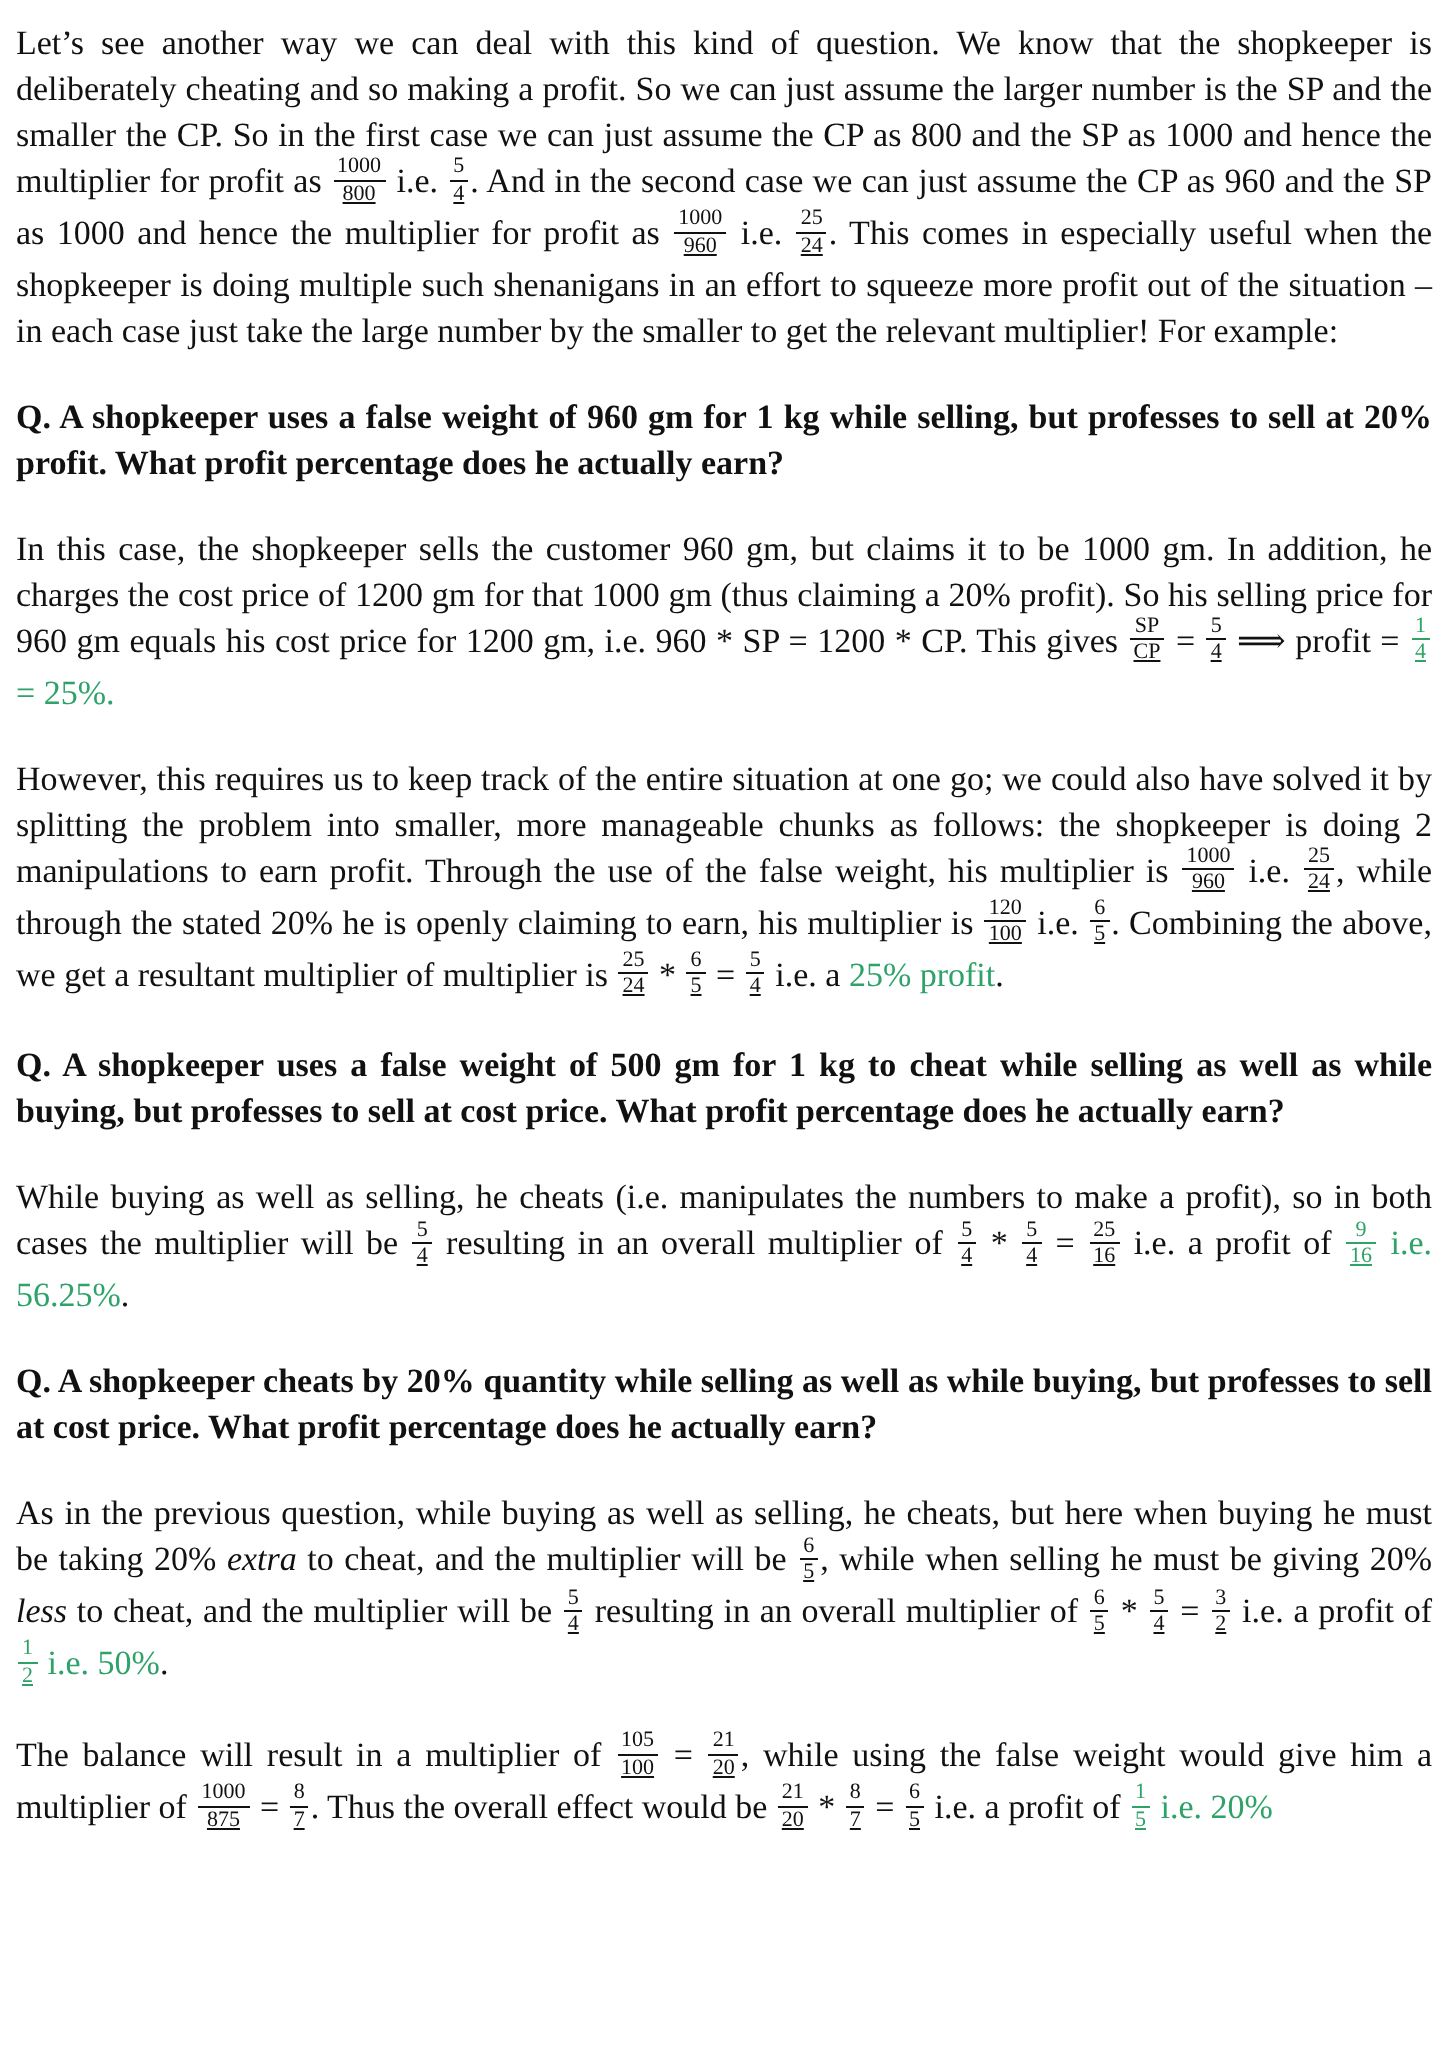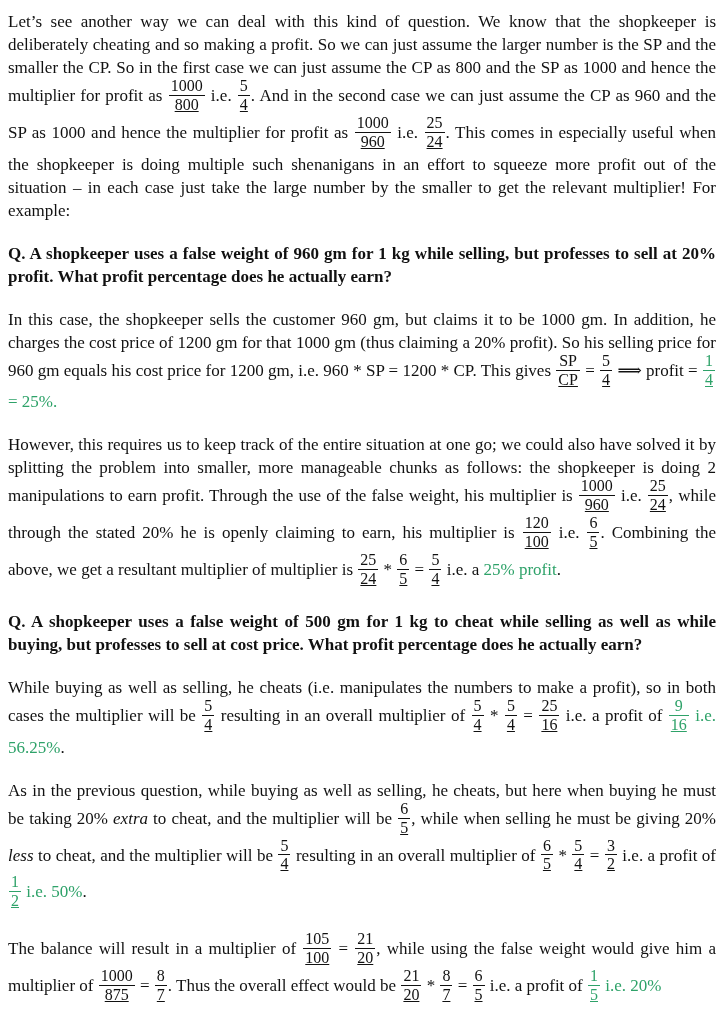--- a/index.html
+++ b/index.html
@@ -36,21 +36,21 @@
   .green {
     color: var(--accent-green, #2EA269);
   }
   .it {
     font-style: italic;
   }
   .frac {
     display: inline-block;
     vertical-align: middle;
     text-align: center;
-    font-size: 16px;
+    font-size: 11px;
     line-height: 1.12;
     margin: 0 1px;
     transform: translateY(-2px);
   }
   .frac .num {
     display: block;
     padding: 0 2px;
   }
   .frac .den {
     display: block;
@@ -63,16 +63,17 @@
 <body style="background: rgb(255, 255, 255);">
 
 <main class="page">
   <div id="content">
       <p class="paragraph"><span class="">Let’s see another way we can deal with this kind of question. We know that the shopkeeper is deliberately cheating and so making a profit. So we can just assume the larger number is the SP and the smaller the CP. So in the first case we can just assume the CP as 800 and the SP as 1000 and hence the multiplier for profit as </span><span class="frac"><span class="num">1000</span><span class="den">800</span></span><span class=""> i.e. </span><span class="frac"><span class="num">5</span><span class="den">4</span></span><span class="">. And in the second case we can just assume the CP as 960 and the SP as 1000 and hence the multiplier for profit as </span><span class="frac"><span class="num">1000</span><span class="den">960</span></span><span class=""> i.e. </span><span class="frac"><span class="num">25</span><span class="den">24</span></span><span class="">. This comes in especially useful when the shopkeeper is doing multiple such shenanigans in an effort to squeeze more profit out of the situation – in each case just take the large number by the smaller to get the relevant multiplier! For example:</span></p>
       <p class="question"><span class="">Q. A shopkeeper uses a false weight of 960 gm for 1 kg while selling, but professes to sell at 20% profit. What profit percentage does he actually earn?</span></p>
       <p class="paragraph"><span class="">In this case, the shopkeeper sells the customer 960 gm, but claims it to be 1000 gm. In addition, he charges the cost price of 1200 gm for that 1000 gm (thus claiming a 20% profit). So his selling price for 960 gm equals his cost price for 1200 gm, i.e. 960 * SP = 1200 * CP. This gives </span><span class="frac"><span class="num">SP</span><span class="den">CP</span></span><span class=""> = </span><span class="frac"><span class="num">5</span><span class="den">4</span></span><span class=""> ⟹ profit = </span><span class="frac green"><span class="num">1</span><span class="den">4</span></span><span class="green "> = 25%.</span></p>
       <p class="paragraph"><span class="">However, this requires us to keep track of the entire situation at one go; we could also have solved it by splitting the problem into smaller, more manageable chunks as follows: the shopkeeper is doing 2 manipulations to earn profit. Through the use of the false weight, his multiplier is </span><span class="frac"><span class="num">1000</span><span class="den">960</span></span><span class=""> i.e. </span><span class="frac"><span class="num">25</span><span class="den">24</span></span><span class="">, while through the stated 20% he is openly claiming to earn, his multiplier is </span><span class="frac"><span class="num">120</span><span class="den">100</span></span><span class=""> i.e. </span><span class="frac"><span class="num">6</span><span class="den">5</span></span><span class="">. Combining the above, we get a resultant multiplier of multiplier is </span><span class="frac"><span class="num">25</span><span class="den">24</span></span><span class=""> * </span><span class="frac"><span class="num">6</span><span class="den">5</span></span><span class=""> = </span><span class="frac"><span class="num">5</span><span class="den">4</span></span><span class=""> i.e. a </span><span class="green ">25% profit</span><span class="">.</span></p>
       <p class="question"><span class="">Q. A shopkeeper uses a false weight of 500 gm for 1 kg to cheat while selling as well as while buying, but professes to sell at cost price. What profit percentage does he actually earn?</span></p>
       <p class="paragraph"><span class="">While buying as well as selling, he cheats (i.e. manipulates the numbers to make a profit), so in both cases the multiplier will be </span><span class="frac"><span class="num">5</span><span class="den">4</span></span><span class=""> resulting in an overall multiplier of </span><span class="frac"><span class="num">5</span><span class="den">4</span></span><span class=""> * </span><span class="frac"><span class="num">5</span><span class="den">4</span></span><span class=""> = </span><span class="frac"><span class="num">25</span><span class="den">16</span></span><span class=""> i.e. a profit of </span><span class="frac green"><span class="num">9</span><span class="den">16</span></span><span class="green "> i.e. 56.25%</span><span class="">.</span></p>
+      <p class="question"><span class="">Q. A shopkeeper cheats by 20% quantity while selling as well as while buying, but professes to sell at cost price. What profit percentage does he actually earn?</span></p>
       <p class="paragraph"><span class="">As in the previous question, while buying as well as selling, he cheats, but here when buying he must be taking 20% </span><span class="it">extra</span><span class=""> to cheat, and the multiplier will be </span><span class="frac"><span class="num">6</span><span class="den">5</span></span><span class="">, while when selling he must be giving 20% </span><span class="it">less</span><span class=""> to cheat, and the multiplier will be </span><span class="frac"><span class="num">5</span><span class="den">4</span></span><span class=""> resulting in an overall multiplier of </span><span class="frac"><span class="num">6</span><span class="den">5</span></span><span class=""> * </span><span class="frac"><span class="num">5</span><span class="den">4</span></span><span class=""> = </span><span class="frac"><span class="num">3</span><span class="den">2</span></span><span class=""> i.e. a profit of </span><span class="frac green"><span class="num">1</span><span class="den">2</span></span><span class="green "> i.e. 50%</span><span class="">.</span></p>
       <p class="paragraph"><span class="">The balance will result in a multiplier of </span><span class="frac"><span class="num">105</span><span class="den">100</span></span><span class=""> = </span><span class="frac"><span class="num">21</span><span class="den">20</span></span><span class="">, while using the false weight would give him a multiplier of </span><span class="frac"><span class="num">1000</span><span class="den">875</span></span><span class=""> = </span><span class="frac"><span class="num">8</span><span class="den">7</span></span><span class="">. Thus the overall effect would be </span><span class="frac"><span class="num">21</span><span class="den">20</span></span><span class=""> * </span><span class="frac"><span class="num">8</span><span class="den">7</span></span><span class=""> = </span><span class="frac"><span class="num">6</span><span class="den">5</span></span><span class=""> i.e. a profit of </span><span class="frac green"><span class="num">1</span><span class="den">5</span></span><span class="green "> i.e. 20%</span></p>
     </div>
 </main>
 
 </body></html>

